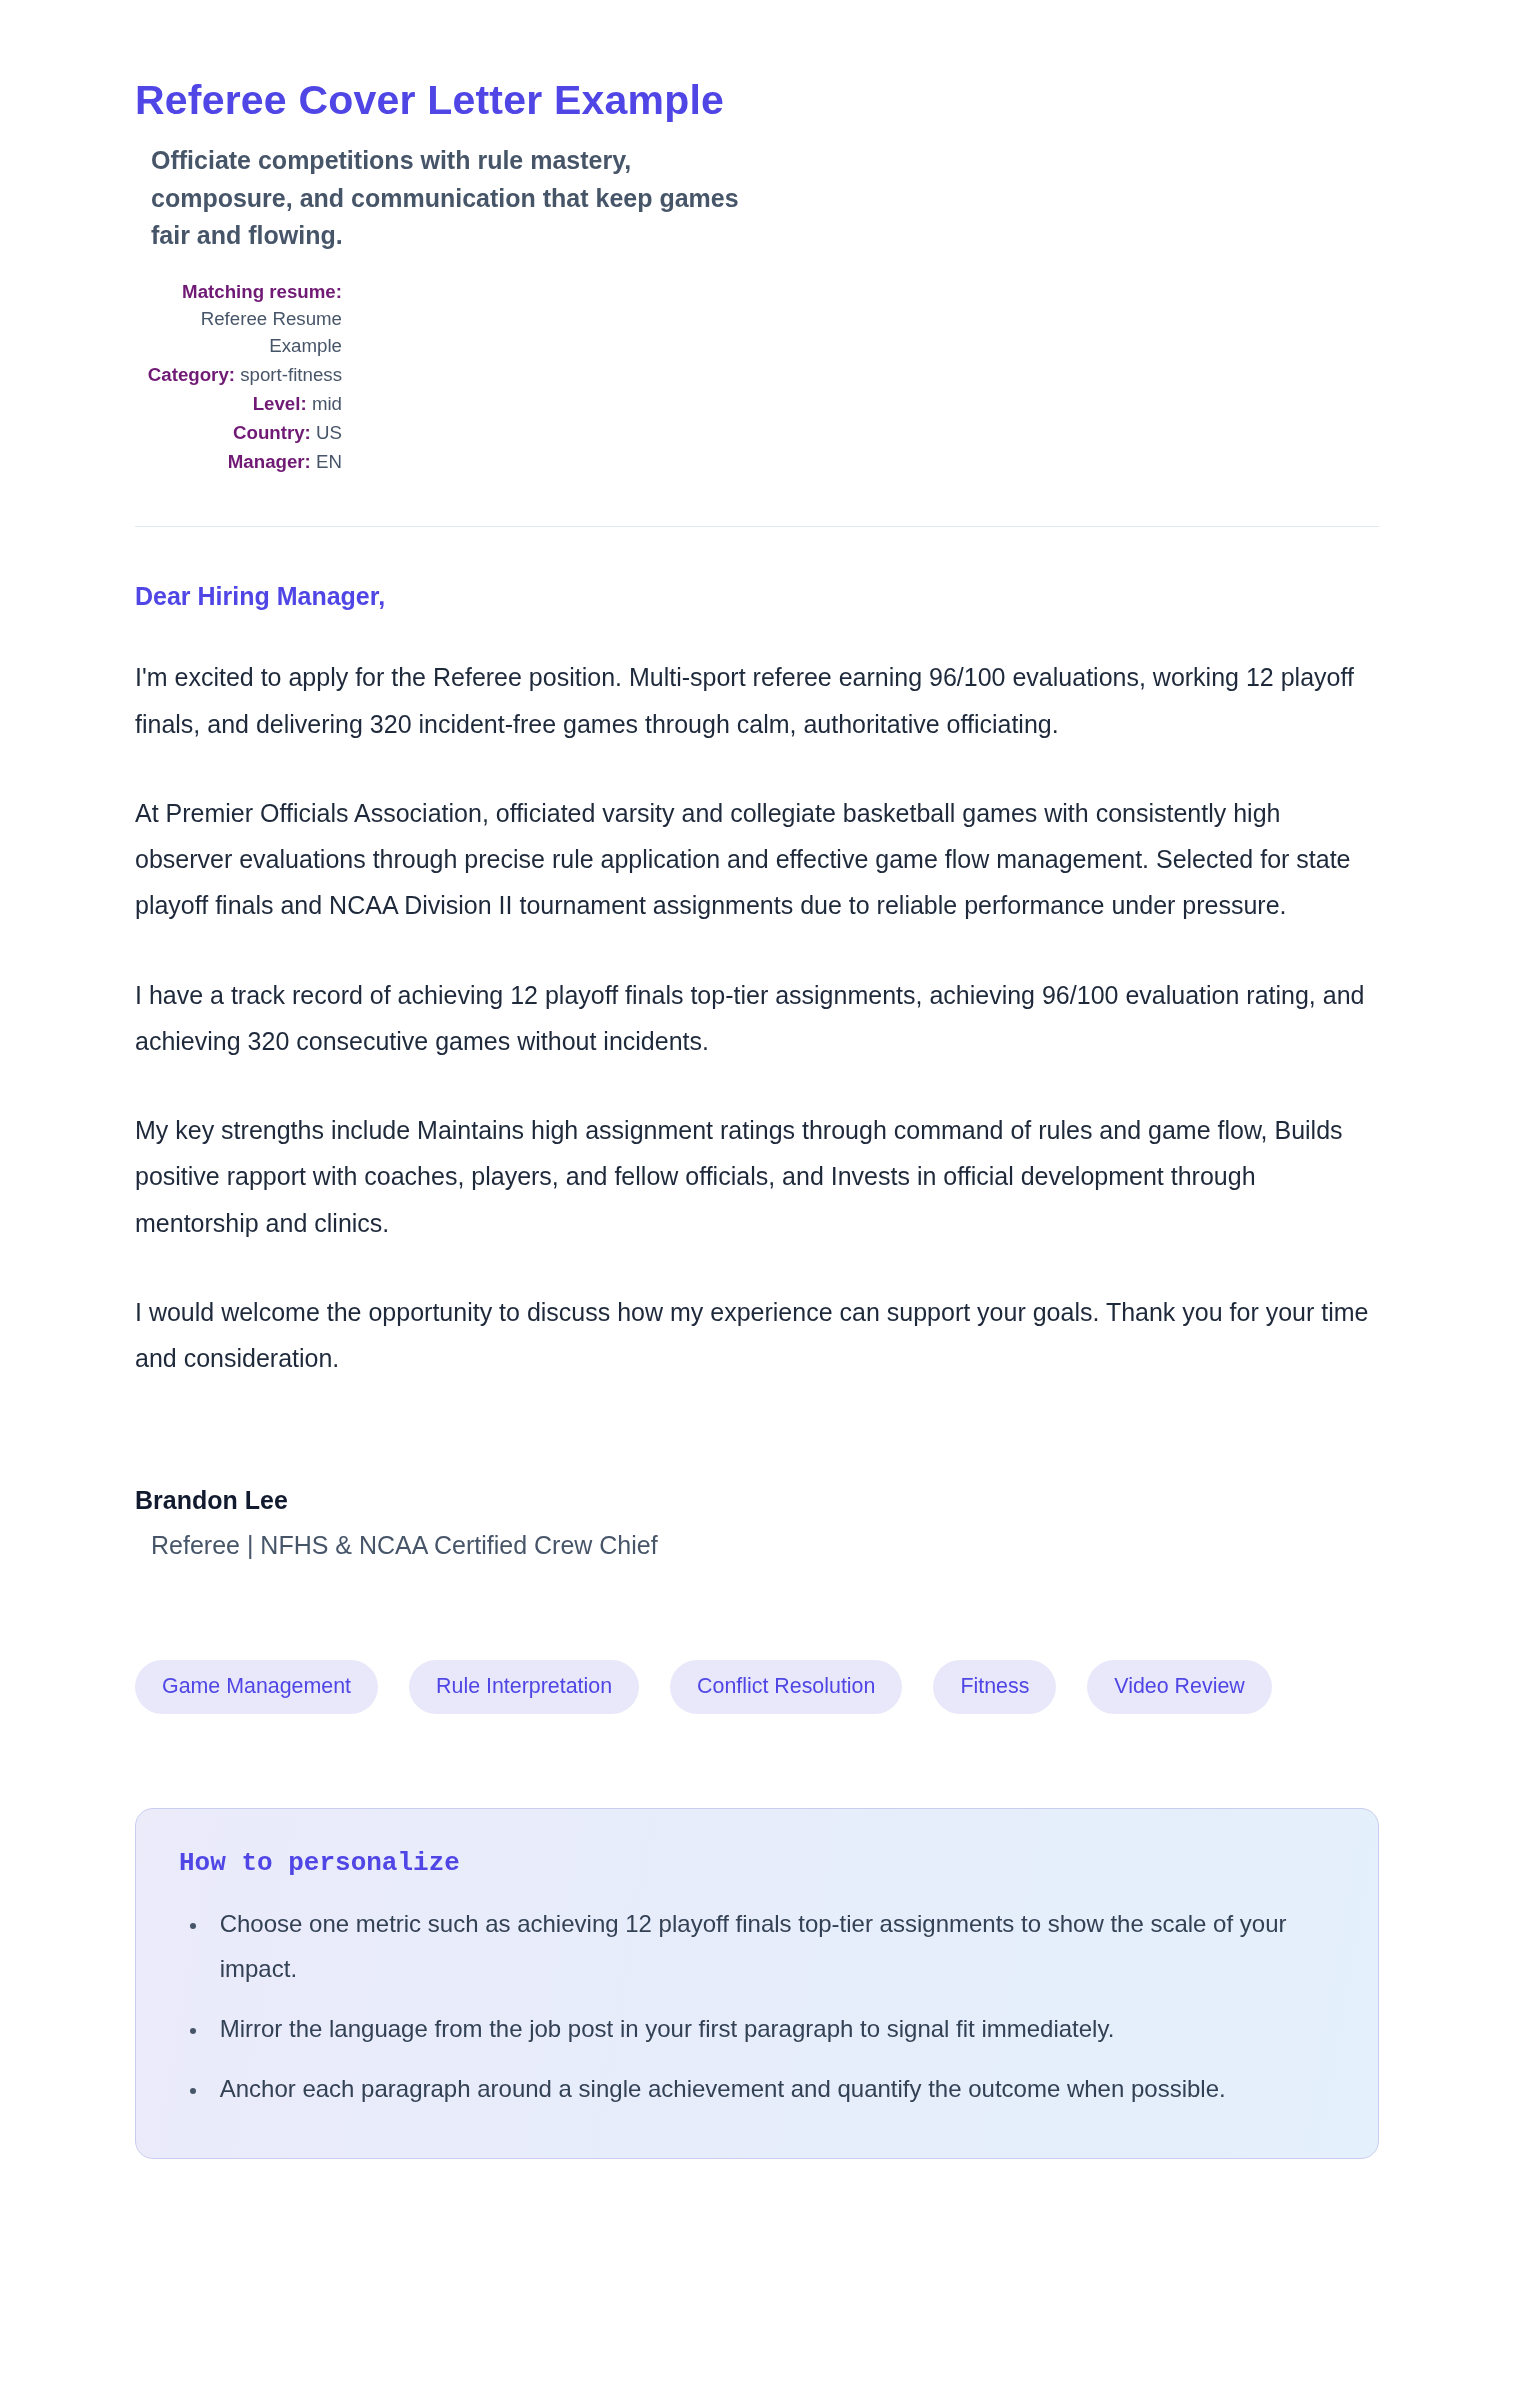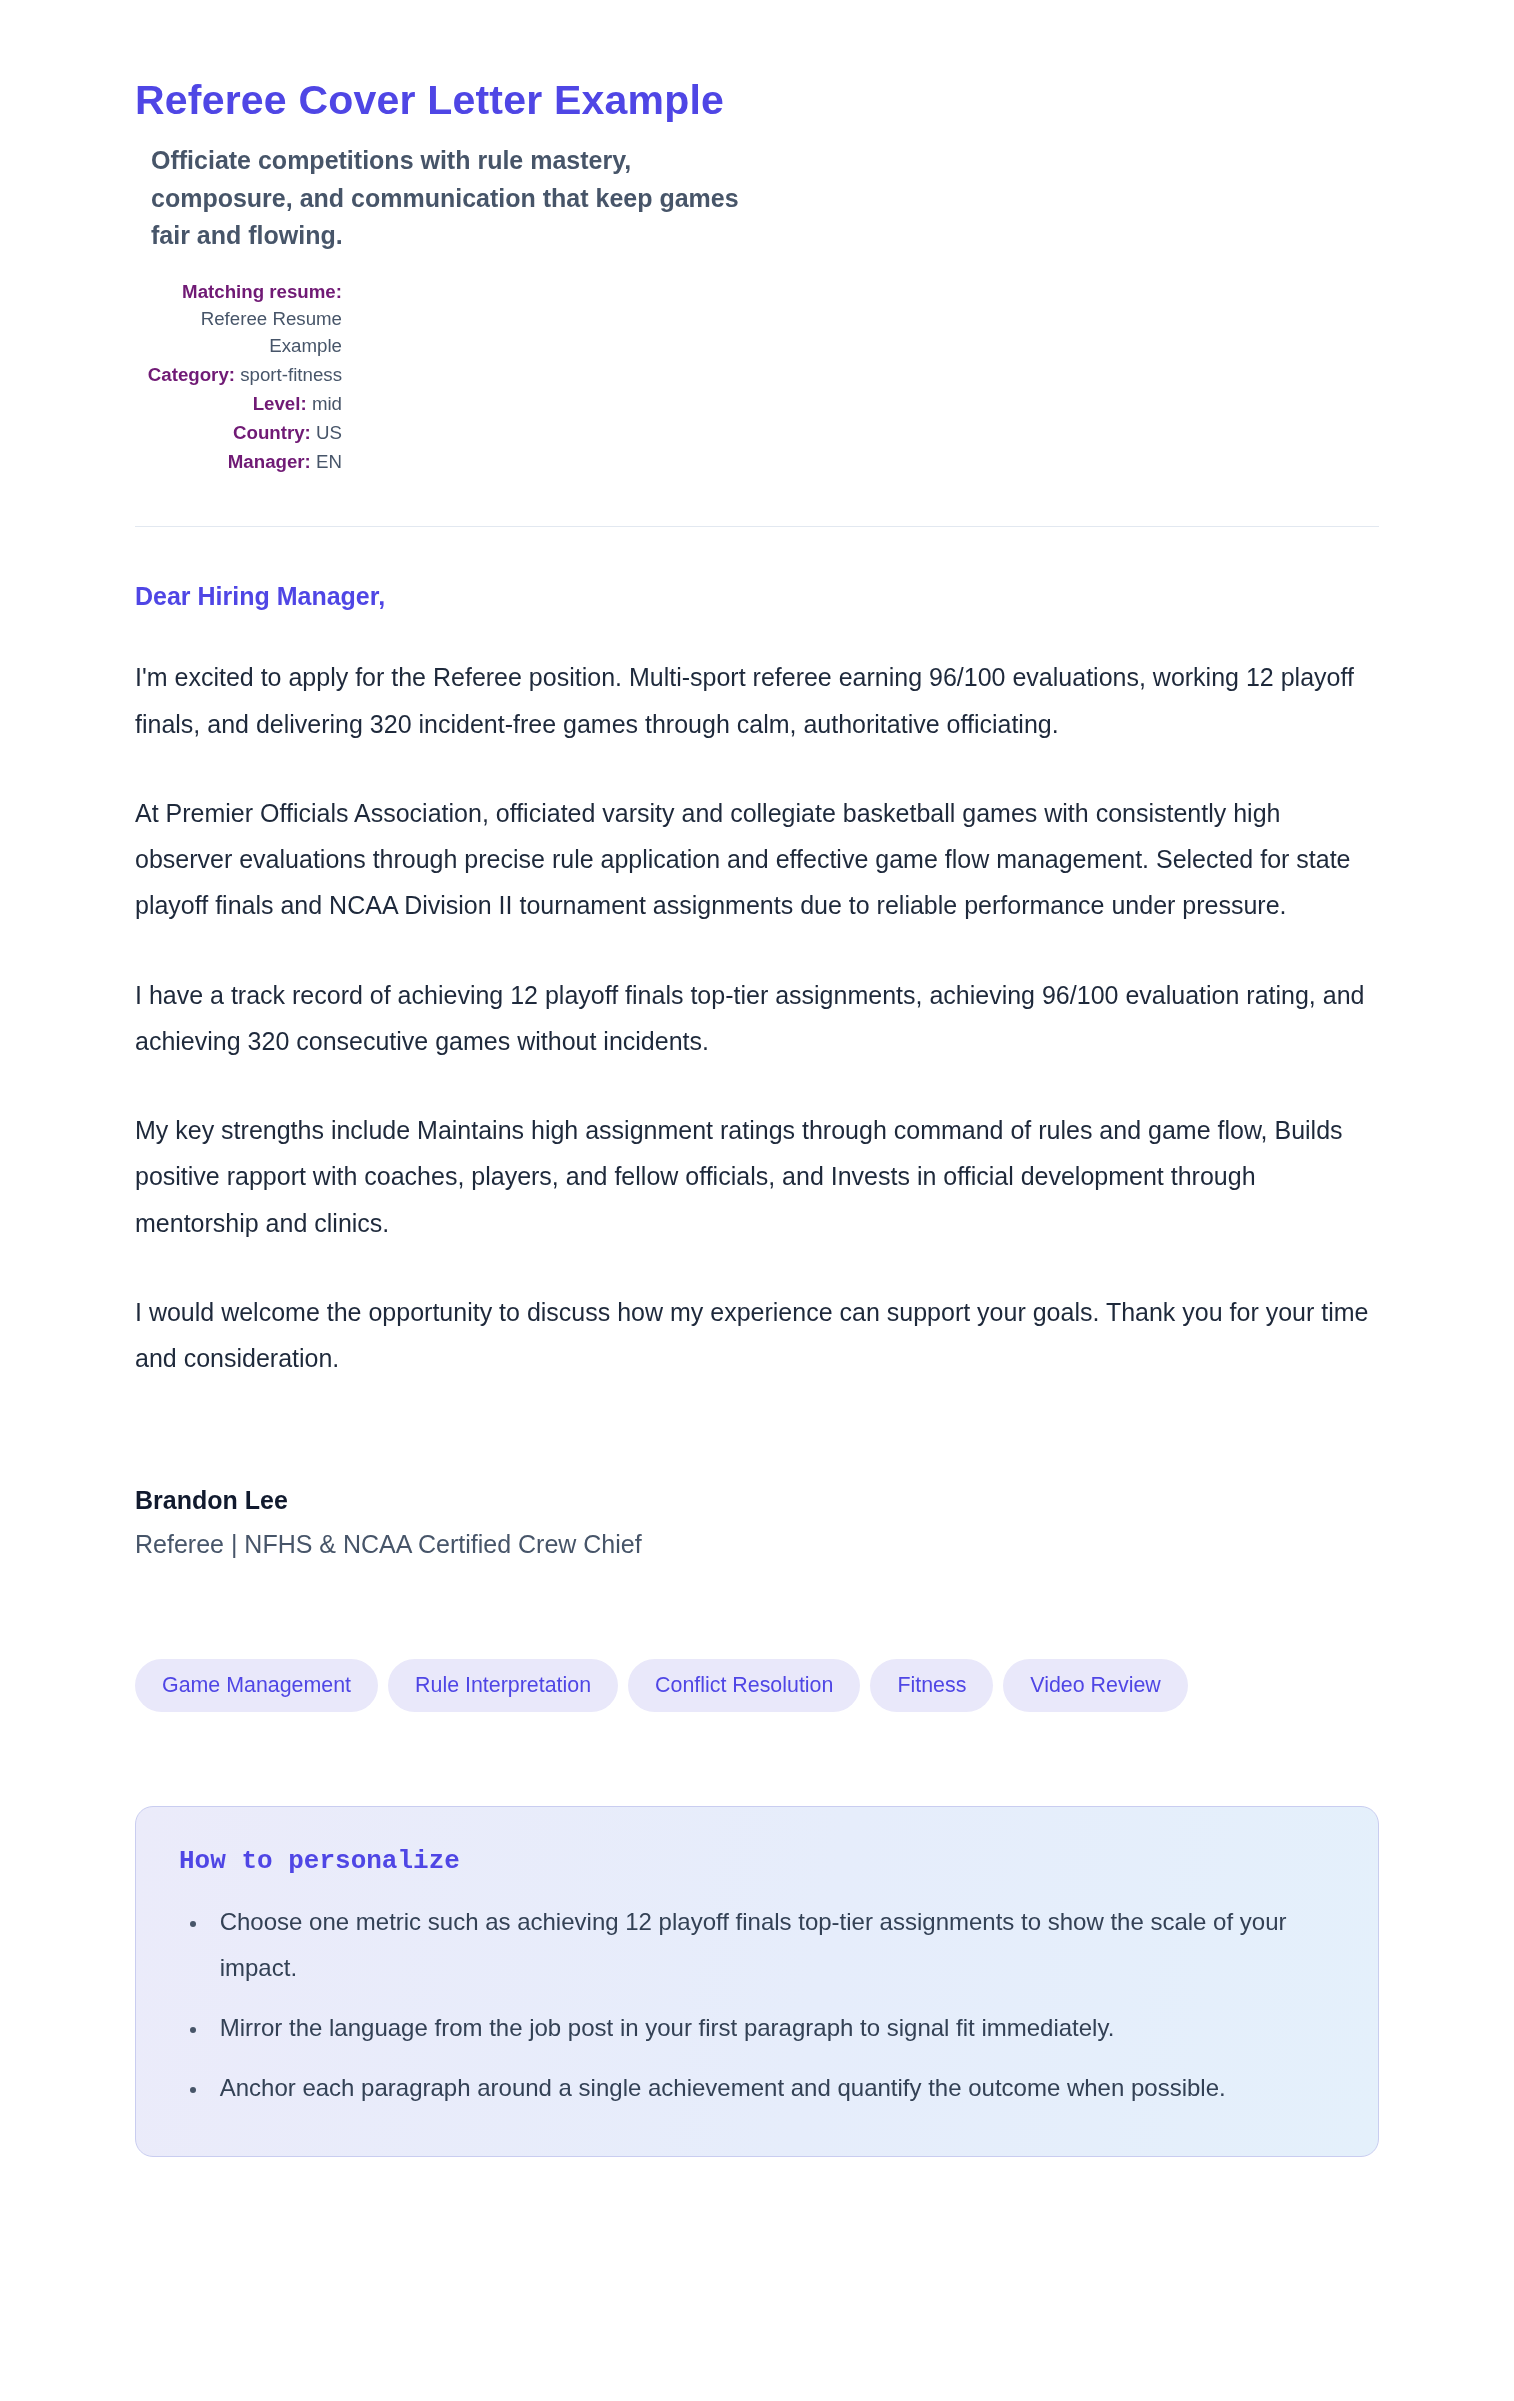--- a/index.html
+++ b/index.html
@@ -75,29 +75,29 @@
   .signature { margin-top: 105px; }
   .signature-name {
     font-size: 25px;
     font-weight: bold;
     color: #111a2e;
     margin: 0 0 14.3px 0;
   }
   .signature-role {
     font-size: 25px;
     color: #475569;
-    margin: 0;
+    margin: 16px;
   }
 
   
   .tags-row {
     margin-top: 100px;
     display: flex;
     flex-wrap: wrap;
-    gap: 10px;
+    gap: 31px;
   }
   .tag-pill {
     display: inline-block;
     background: #e9e8fa;
     color: #4f46e5;
     font-size: 21.4px;
     line-height: 1;
     padding: 16px 27px;
     border-radius: 8906px;
     white-space: nowrap;

